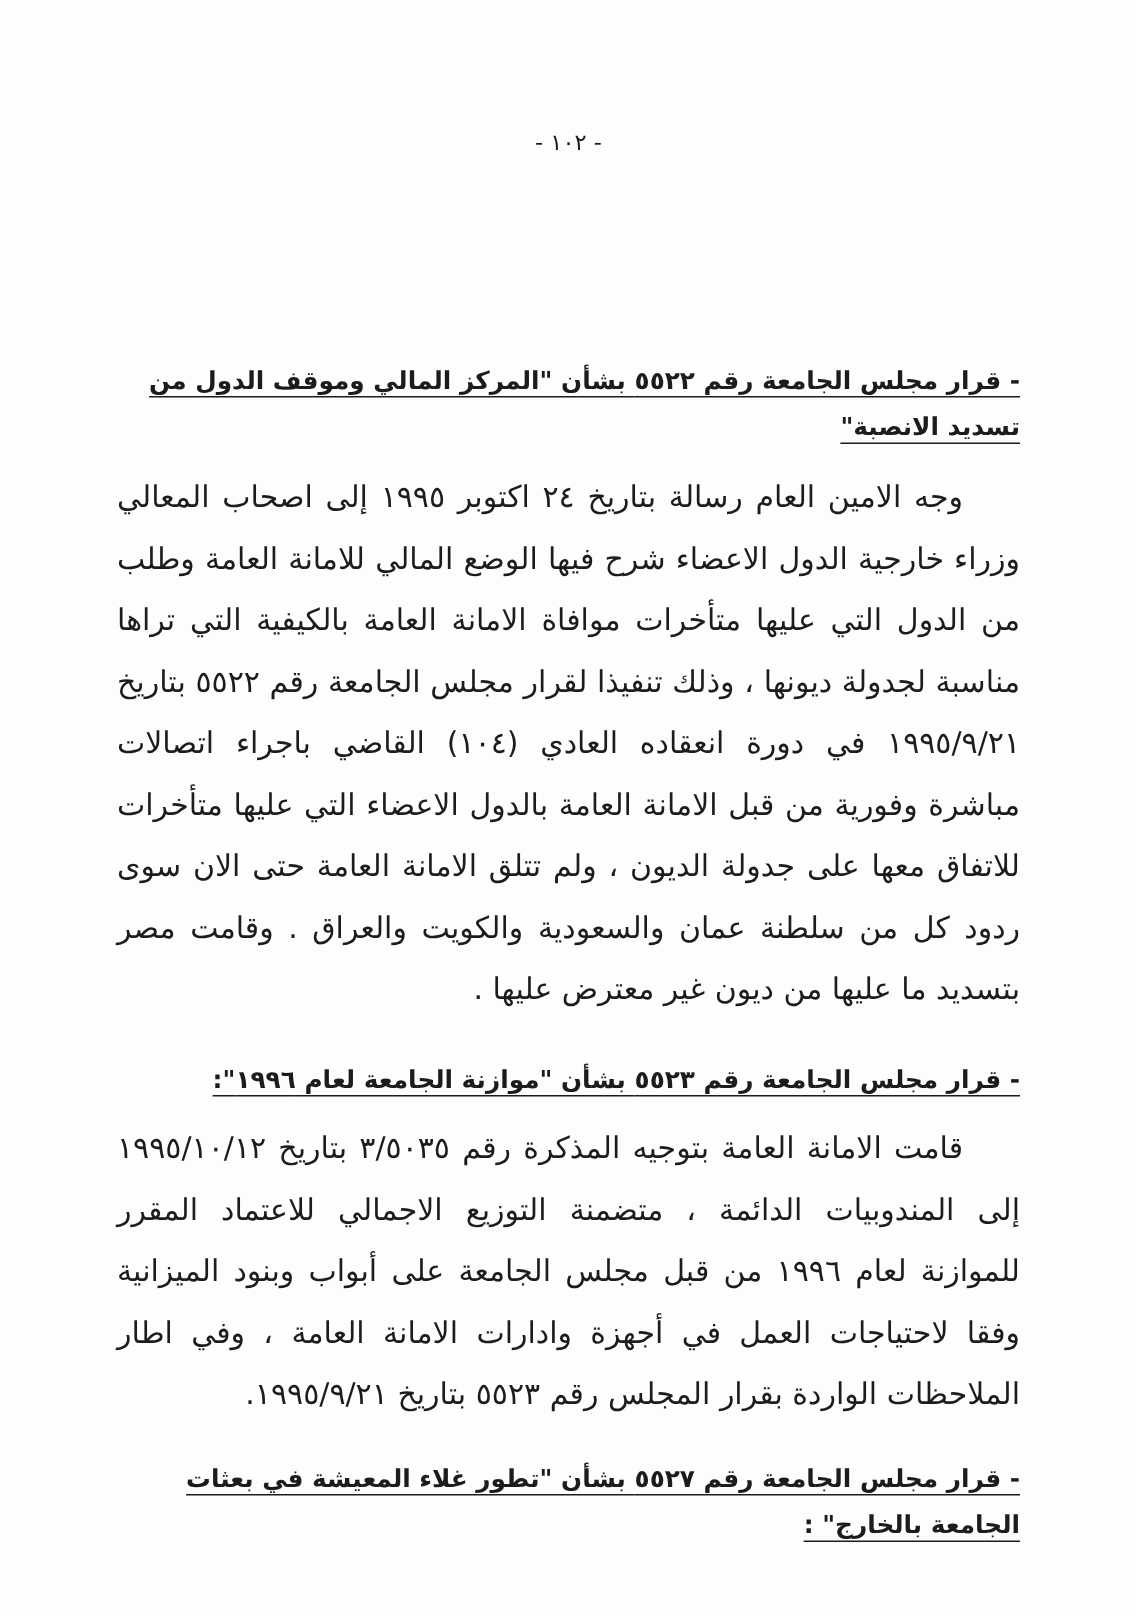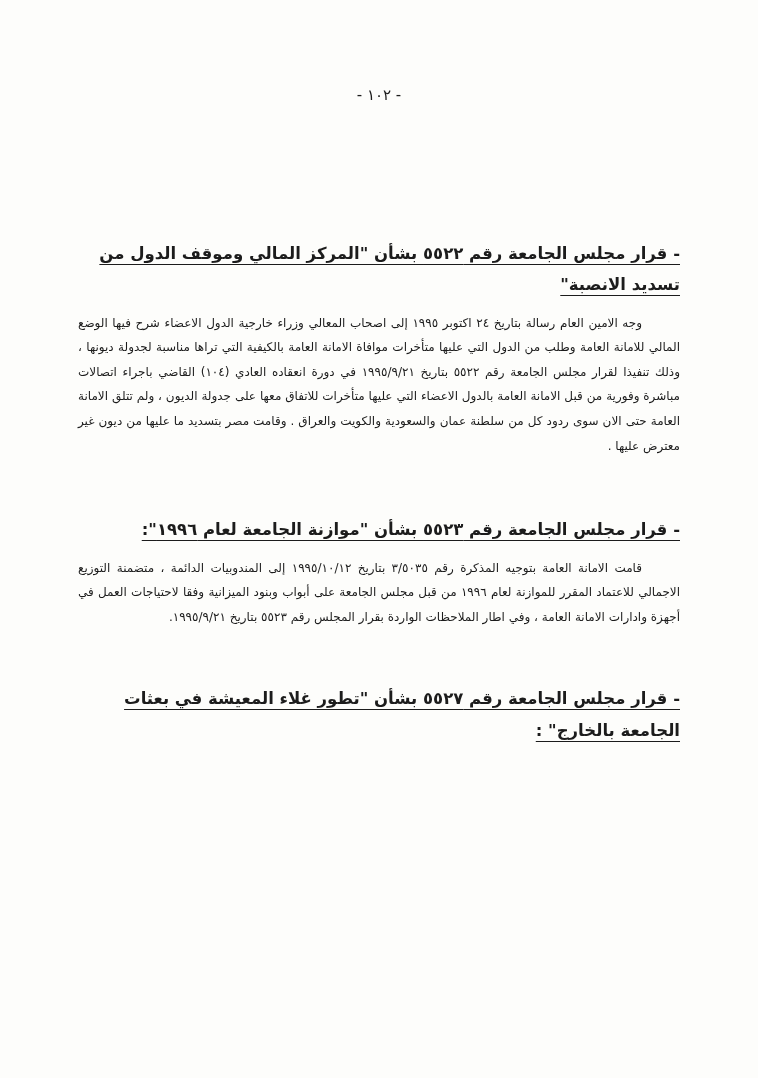--- a/index.html
+++ b/index.html
@@ -47,28 +47,28 @@
   }
   .section-title {
     font-size: 16.5px;
     font-weight: bold;
     text-decoration: underline;
     text-underline-offset: 5px;
     margin: 0 0 10px 0;
     line-height: 1.9;
   }
   .section-body {
-    font-size: 12px;
+    font-size: 20px;
     line-height: 2.05;
     text-align: justify;
     text-indent: 38px;
     margin: 0;
   }
-  .section-1 { margin-bottom: 56px; }
-  .section-2 { margin-bottom: 54px; }
+  .section-1 { margin-bottom: 24px; }
+  .section-2 { margin-bottom: 20px; }
 </style>
 </head>
 <body>
 
 <div class="page">
 
   <div class="page-number">- ١٠٢ -</div>
 
   <div class="content">
 

